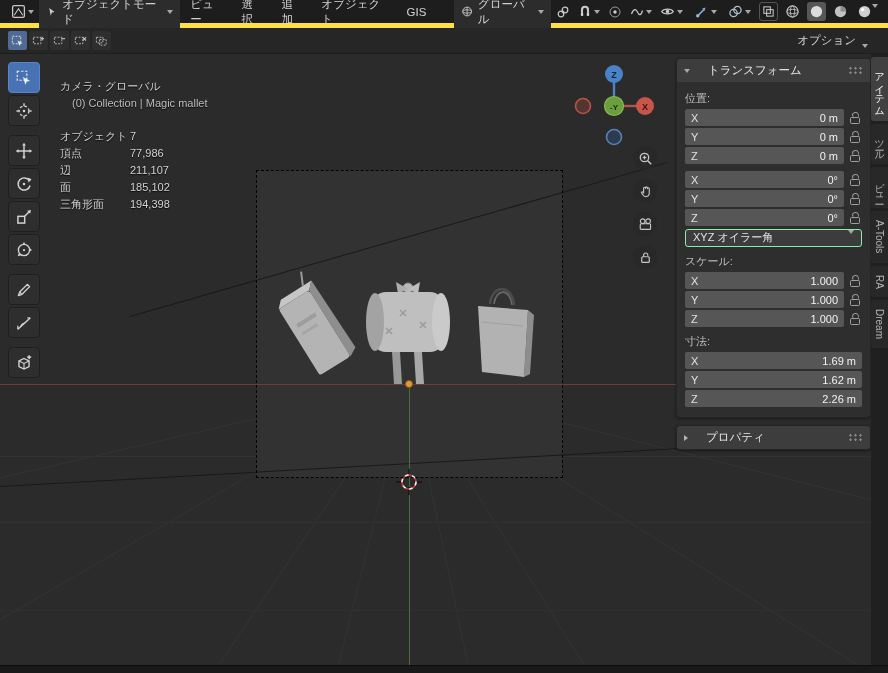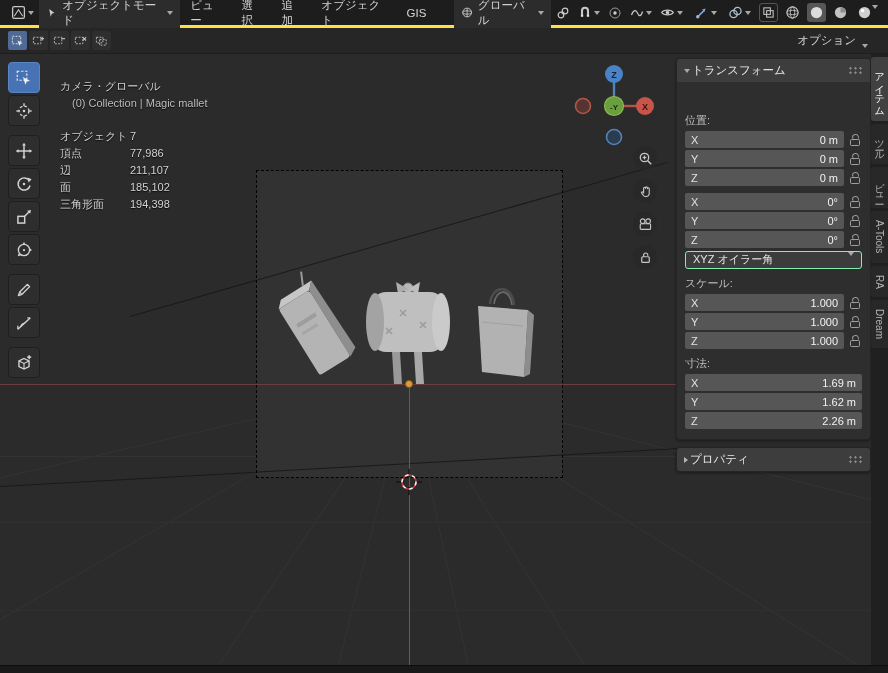--- a/index.html
+++ b/index.html
@@ -1,21 +1,21 @@
 <!DOCTYPE html>
 <html><head>
 <meta charset="utf-8">
 <style>
   * { box-sizing: border-box; margin:0; padding:0; }
   body { background:#101010; font-family:"Liberation Sans","DejaVu Sans",sans-serif; }
   #app { position:relative; width:888px; height:673px; background:#2b2b2b; overflow:hidden; user-select:none; }
 
   
   #menubar { position:absolute; left:0; top:0; width:888px; height:28px; background:#1d1d1d;
-    border-bottom:3px solid #fde047; display:flex; align-items:center; padding:0 8px; gap:2px;
+    border-bottom:5px solid #fde047; display:flex; align-items:center; padding:0 8px; gap:2px;
     font-size:11.5px; color:#d5d5d5; z-index:20; }
   .mb-widget { display:flex; align-items:center; gap:5px; background:#2c2c2c; border-radius:3px;
     padding:3px 7px; }
   .mb-menu { padding:4px 8px; border-radius:3px; }
   .mb-iconbtn { display:flex; align-items:center; gap:2px; padding:3px 3px; border-radius:3px; }
   .chev { width:0; height:0; border-left:3.5px solid transparent; border-right:3.5px solid transparent;
     border-top:4.5px solid #a8a8a8; }
   .chev-right { width:0; height:0; border-top:3.5px solid transparent; border-bottom:3.5px solid transparent;
     border-left:4.5px solid #b5b5b5; }
   .mb-right { margin-left:auto; display:flex; align-items:center; gap:5px; }
@@ -72,25 +72,25 @@
   
   #gizmo { position:absolute; left:571px; top:7px; z-index:7; }
   #viewctl { position:absolute; left:633px; top:92px; display:flex; flex-direction:column; gap:9px; z-index:7; }
   .vbtn { width:24px; height:24px; border-radius:50%; background:rgba(40,40,40,.75);
     display:flex; align-items:center; justify-content:center; }
 
   
   #npanel { position:absolute; left:676px; top:4px; width:195px; z-index:10; font-size:11px; }
   .panel { background:#2e2e2e; border:1px solid #242424; border-radius:4px; overflow:hidden;
     box-shadow:0 1px 3px rgba(0,0,0,.4); }
-  .panel-h { height:23px; background:#3d3d3d; display:flex; align-items:center; gap:2px; padding:0 7px;
+  .panel-h { height:23px; background:#3d3d3d; display:flex; align-items:center; gap:18px; padding:0 7px;
     color:#e8e8e8; font-size:11.5px; }
   .grip { margin-left:auto; width:15px; height:9px;
     background-image:radial-gradient(#8a8a8a 1px, transparent 1.1px); background-size:5px 4.5px; }
-  .panel-b { padding:6px 8px 8px 8px;margin-top:22px; }
+  .panel-b { padding:6px 8px 8px 8px; }
   .glabel { color:#bfbfbf; margin:3px 0 3px 0; }
   .prow { display:flex; align-items:center; gap:4px; margin-bottom:2px; }
   .field { flex:1; height:17px; background:#565656; border-radius:2px; display:flex; align-items:center;
     justify-content:space-between; padding:0 6px; color:#f2f2f2; }
   .field .axis { color:#e2e2e2; }
   .fullfield { width:100%; }
   .lockw { width:14px; display:flex; justify-content:center; position:relative; height:14px; }
   .lockbody { position:absolute; left:2px; top:6px; width:10px; height:7px; border:1.3px solid #9e9e9e;
     border-radius:1.5px; }
   .lockbody::before { content:""; position:absolute; left:0.5px; top:-5.5px; width:5px; height:5px;

